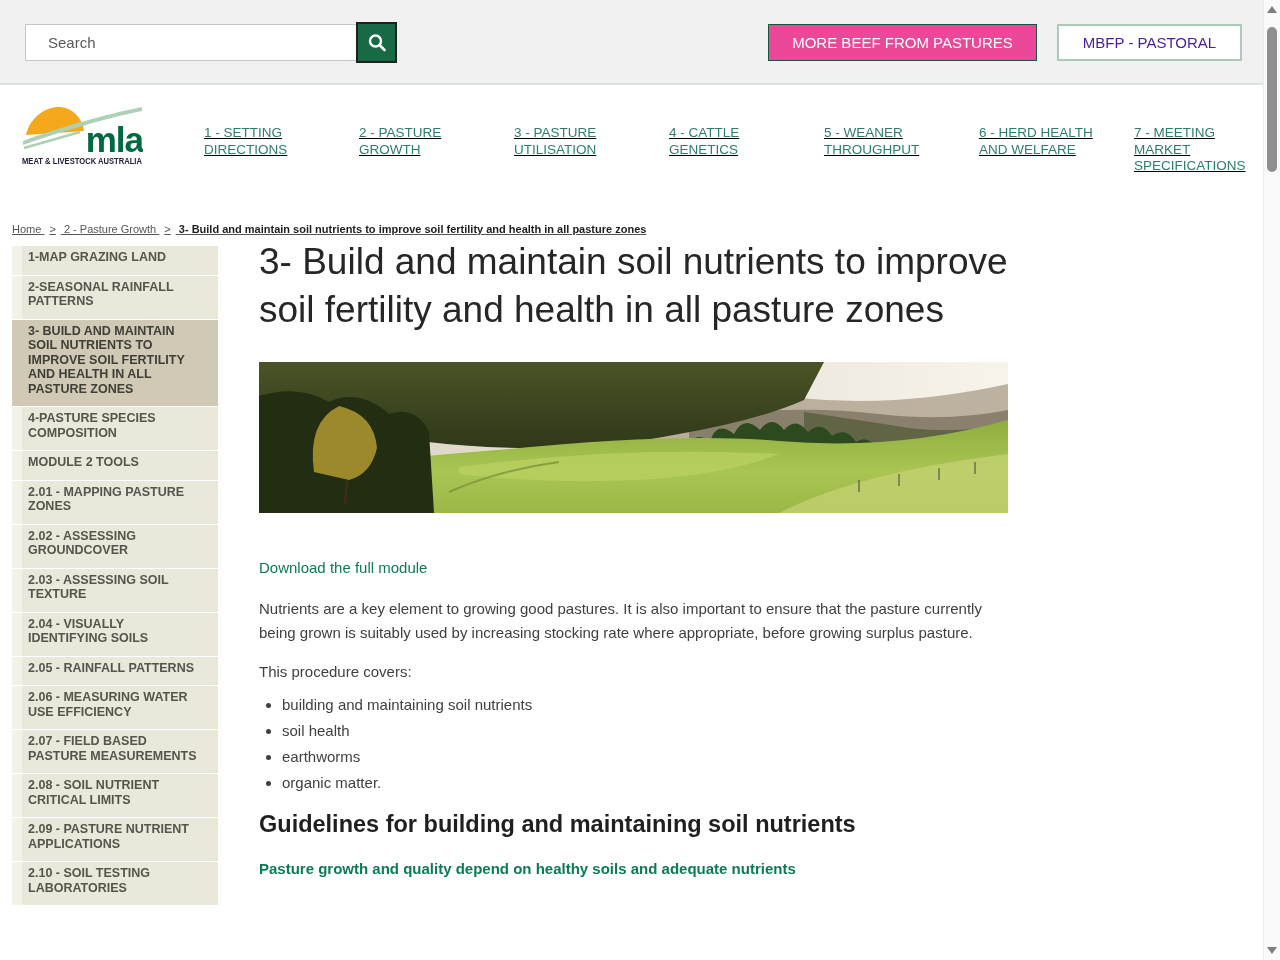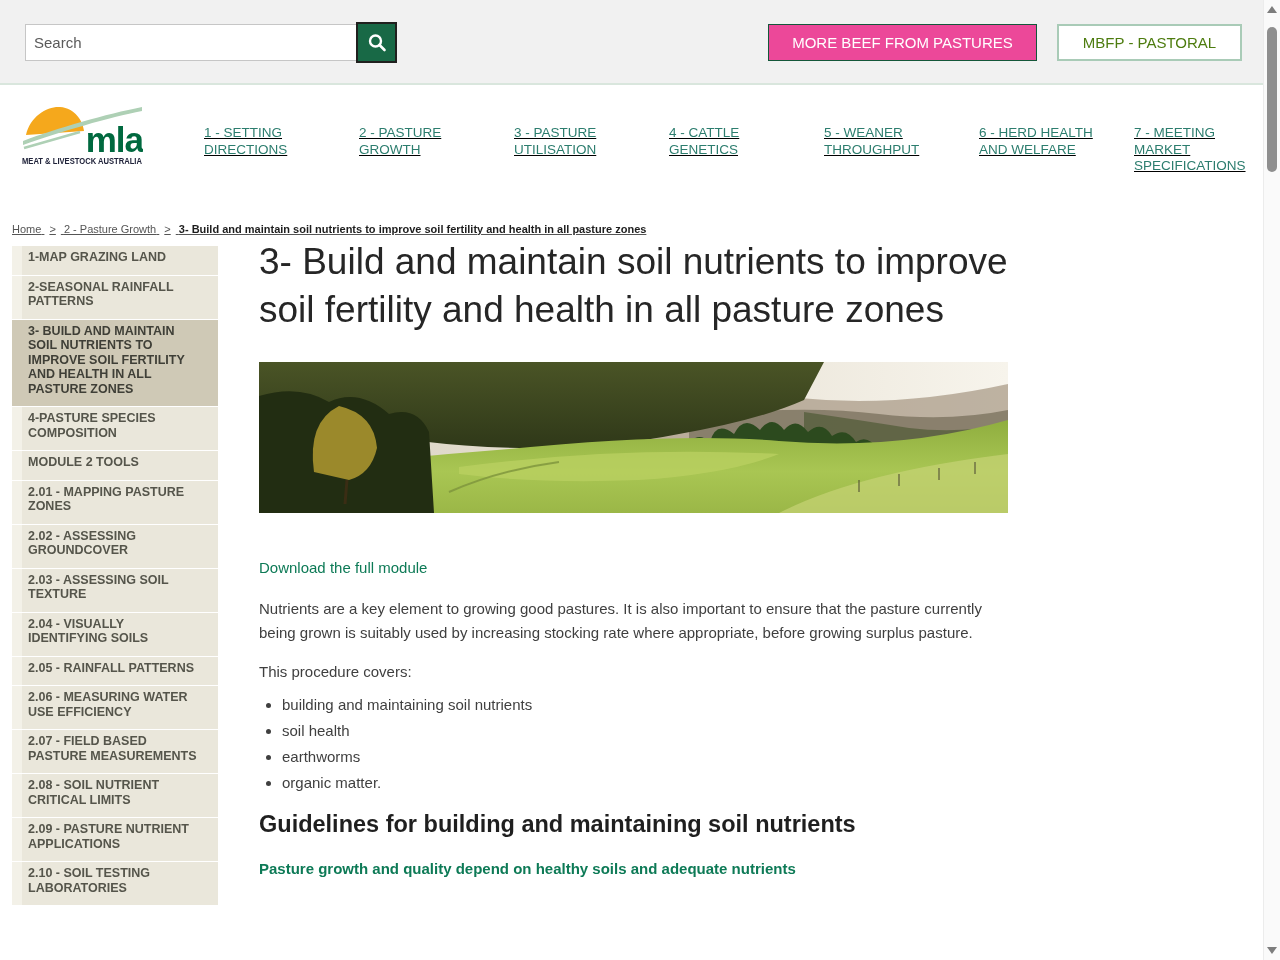--- a/index.html
+++ b/index.html
@@ -3,31 +3,31 @@
 <meta charset="utf-8">
 <style>
   html,body { margin:0; padding:0; background:#fff; }
   * { font-family:"Liberation Sans", sans-serif; }
   .page { position:relative; width:1280px; height:960px; background:#fff; overflow:hidden; }
 
   
   .topbar { position:absolute; top:0; left:0; width:1263px; height:85px; background:#f1f1f1;
             border-bottom:2px solid #d9e6dd; box-sizing:border-box; }
   .search-input { position:absolute; left:25px; top:24px; width:332px; height:37px;
-            border:1px solid #c6c6c6; padding:0 8px; font-size:15px; color:#333;
+            border:1px solid #c6c6c6; padding:0 22px; font-size:15px; color:#333;
             box-sizing:border-box; background:#fff; outline:none; }
   .search-input::placeholder { color:#5a5a5a; }
   .search-btn { position:absolute; left:356px; top:22px; width:41px; height:41px;
             background:#186946; border:2px solid #20201e; box-sizing:border-box;
             display:flex; align-items:center; justify-content:center; cursor:pointer; padding:0; }
   .btn-primary { position:absolute; left:768px; top:24px; width:269px; height:37px;
             background:#ec4899; color:#fff; font-size:15px; border:1px solid #14573a;
             cursor:pointer; }
   .btn-secondary { position:absolute; left:1057px; top:24px; width:185px; height:37px;
-            background:#fff; color:#4d7c0f; font-size:15px; border:2px solid #a9cbb7;
+            background:#fff; color:#4c1d95; font-size:15px; border:2px solid #a9cbb7;
             box-sizing:border-box; cursor:pointer; }
 
   
   .header { position:absolute; top:85px; left:0; width:1263px; height:121px; background:#fff; }
   .logo { position:absolute; left:22px; top:18px; width:121px; height:64px; cursor:pointer; }
   .nav { position:absolute; left:204px; top:40px; display:flex; gap:31px;text-decoration:underline; }
   .nav-item { width:124px; font-size:13.5px; line-height:16.5px; color:#2c7d6e; cursor:pointer; }
 
   
   .breadcrumb { position:absolute; top:223px; left:12px; font-size:11px; color:#555;text-decoration:underline; }

